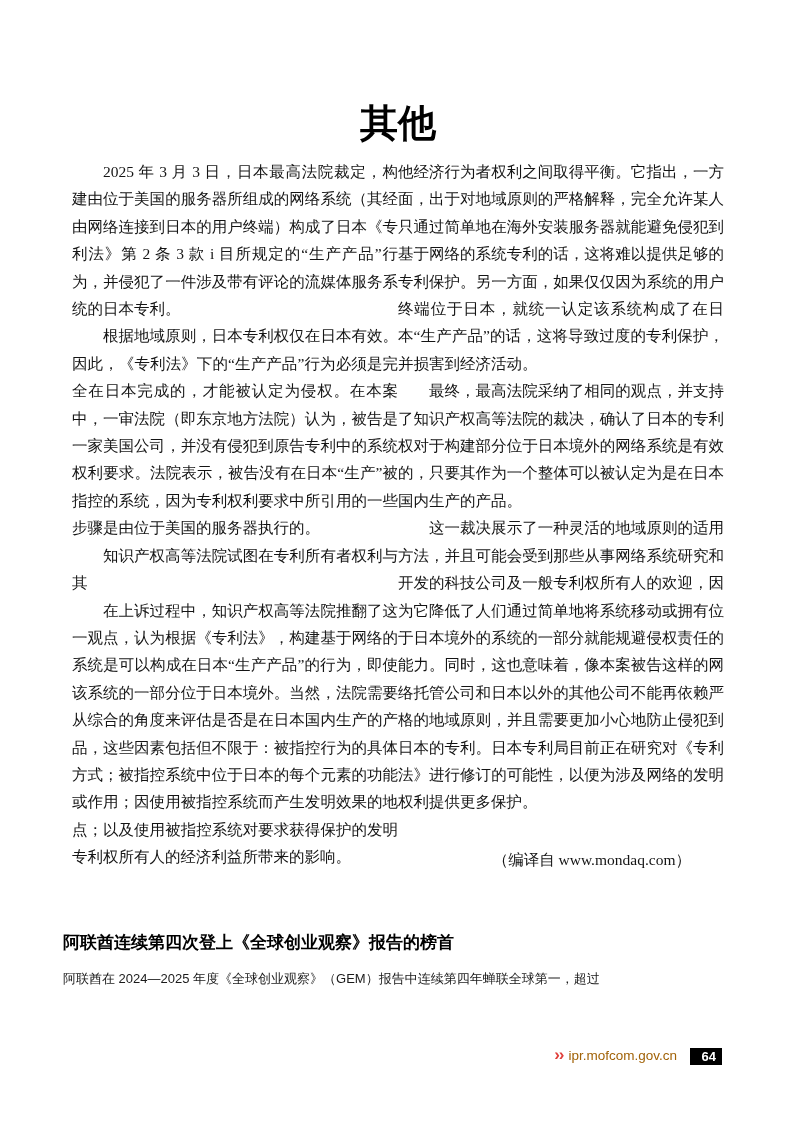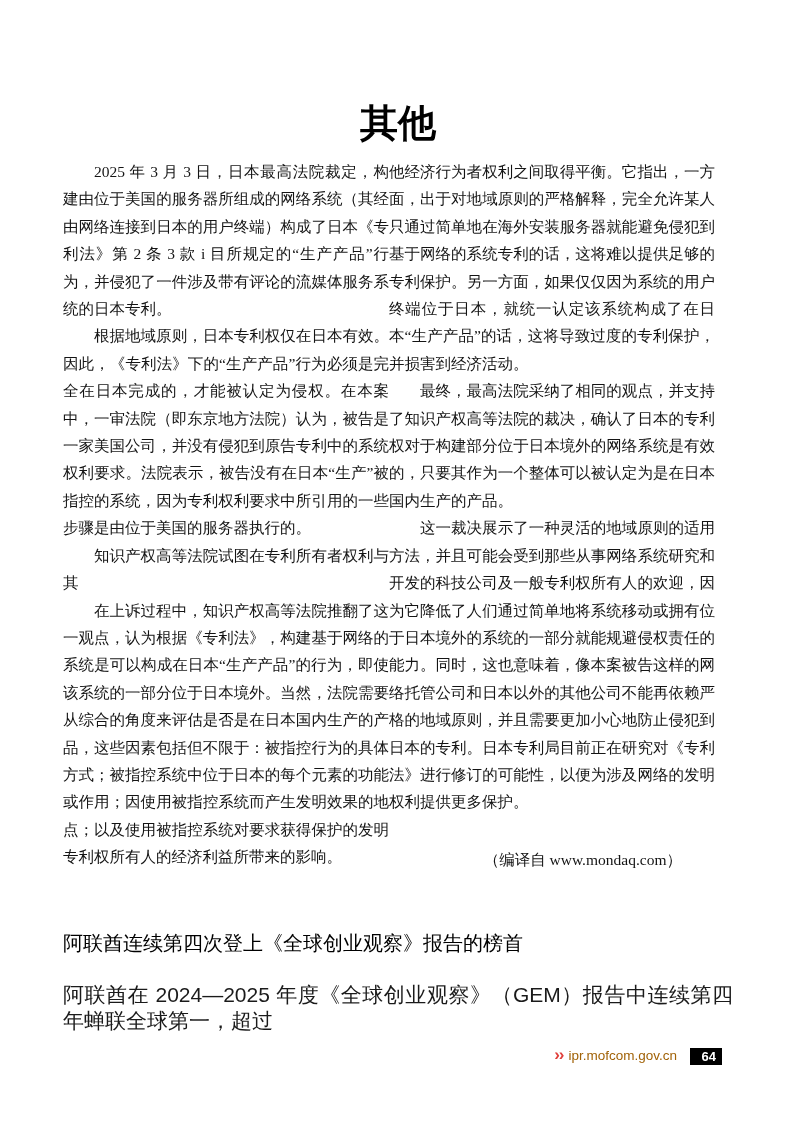--- a/index.html
+++ b/index.html
@@ -31,50 +31,50 @@
     font-family: "Liberation Sans", "DejaVu Sans", sans-serif;
     font-size: 23.5px;
     line-height: 36px;
     font-weight: 700;
     color: #000000;
     text-align: justify;
   }
   .columns {
     margin-top: 12px;
     display: flex;
-    justify-content: flex-start;
+    justify-content: center;
   }
   .col {
     width: 326px;
   }
   .col p {
     font-size: 15.5px;
     line-height: 27.4px;
     text-align: justify;
     text-justify: inter-character;
     color: #141414;
   }
   .col p.indent { text-indent: 2em; }
   .attribution {
     margin-top: 30px;
     text-align: right !important;
     padding-right: 33px;
   }
   .article2 { margin-top: 55px; }
   .article2-heading {
     font-family: "Liberation Sans", "DejaVu Sans", sans-serif;
-    font-size: 20px;
+    font-size: 17px;
     line-height: 30px;
-    font-weight: 400;
+    font-weight: 700;
     color: #000000;
   }
   .article2-intro {
-    margin-top: 24px;
+    margin-top: 8px;
     font-family: "Liberation Sans", "DejaVu Sans", sans-serif;
-    font-size: 21px;
+    font-size: 13px;
     line-height: 26px;
     font-weight: 400;
     color: #1a1a1a;
     text-align: justify;
   }
   .footer {
     position: absolute;
     top: 1047px;
     right: 72px;
     display: flex;

